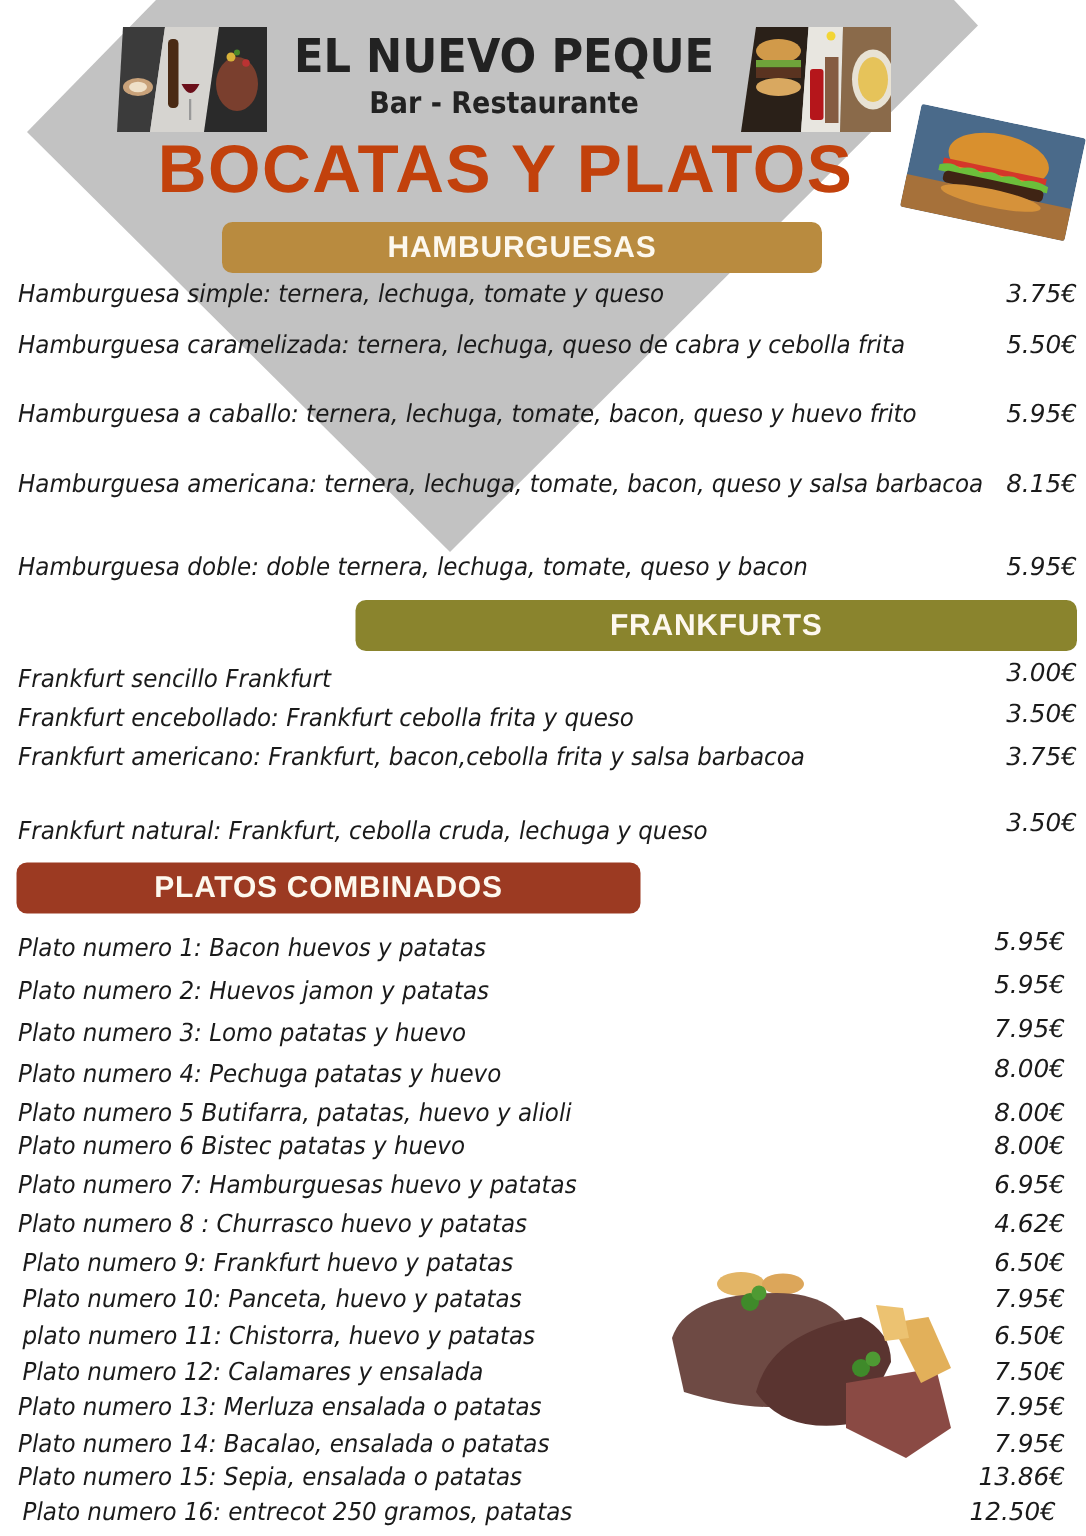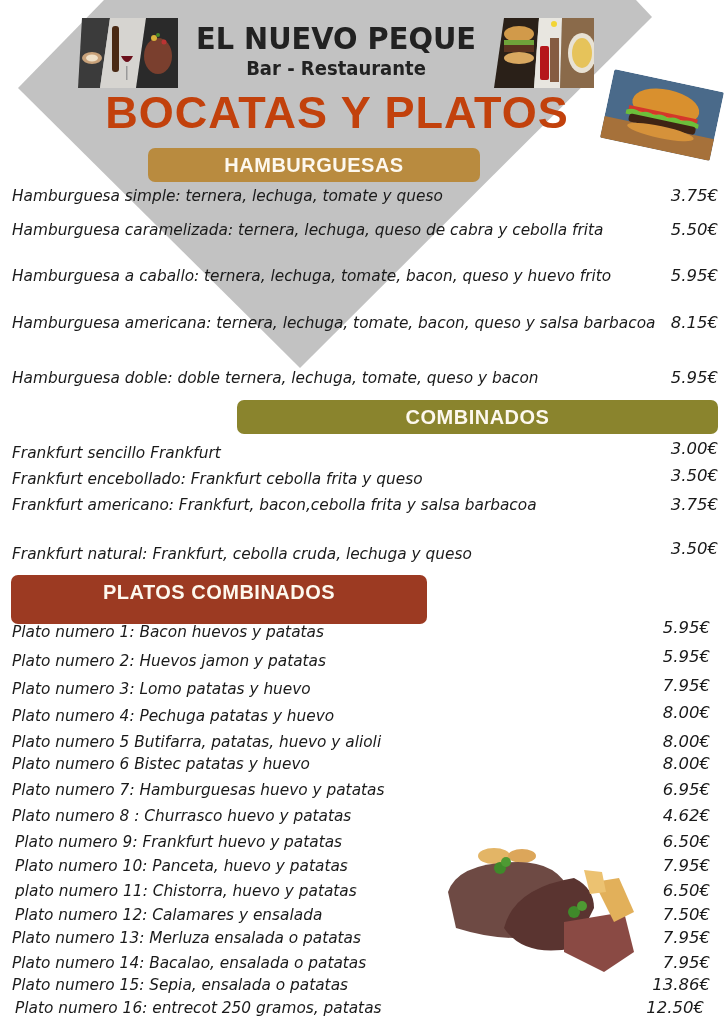--- a/index.html
+++ b/index.html
@@ -39,23 +39,23 @@
     position: absolute; left: 606px; top: 80px; width: 112px; height: 70px;
     transform: rotate(12deg); z-index: 3; border-radius: 2px; overflow: hidden;
   }
 
   
   .pill {
     position: absolute; border-radius: 7px; color: #fdf8ee; font-weight: bold;
     font-family: "Liberation Sans", sans-serif; font-size: 20px; text-align: center;
     letter-spacing: 0.5px; z-index: 2;
   }
-  .pill-hamb { left: 148px; top: 148px; width: 332px; height: 34px; line-height: 34px; background: #b98b3f; }
+  .pill-hamb { left: 148px; top: 148px; width: 400px; height: 34px; line-height: 34px; background: #b98b3f; }
   .pill-frank { left: 237px; top: 400px; width: 481px; height: 34px; line-height: 34px; background: #8a842d; }
-  .pill-platos { left: 11px; top: 575px; width: 416px; height: 49px; line-height: 34px; background: #9c3a22; }
+  .pill-platos { left: 11px; top: 575px; width: 416px; height: 34px; line-height: 34px; background: #9c3a22; }
 
   
   .item {
     position: absolute; left: 0; width: 724px; z-index: 2;
     font-family: "DejaVu Sans", sans-serif; font-style: italic;
     font-size: 16.5px; color: #1a1a1a; line-height: 27px;
   }
   .item .desc {
     position: absolute; left: 12px; width: 650px; white-space: normal;
     transform: scaleX(0.93); transform-origin: left top;
@@ -136,21 +136,21 @@
 </div>
 <div class="item" style="top:309px">
   <span class="desc" style="width:695px">Hamburguesa americana: ternera, lechuga, tomate, bacon,  queso y salsa barbacoa</span>
   <span class="price">8.15€</span>
 </div>
 <div class="item" style="top:364px">
   <span class="desc" style="width:625px">Hamburguesa doble: doble ternera, lechuga, tomate, queso y bacon</span>
   <span class="price">5.95€</span>
 </div>
 
-<div class="pill pill-frank">COMBINADOS</div>
+<div class="pill pill-frank">FRANKFURTS</div>
 
 <div class="item" style="top:439px">
   <span class="desc">Frankfurt sencillo Frankfurt</span>
   <span class="price" style="top:-4px">3.00€</span>
 </div>
 <div class="item" style="top:465px">
   <span class="desc">Frankfurt encebollado: Frankfurt cebolla frita y queso</span>
   <span class="price" style="top:-3px">3.50€</span>
 </div>
 <div class="item" style="top:491px">

